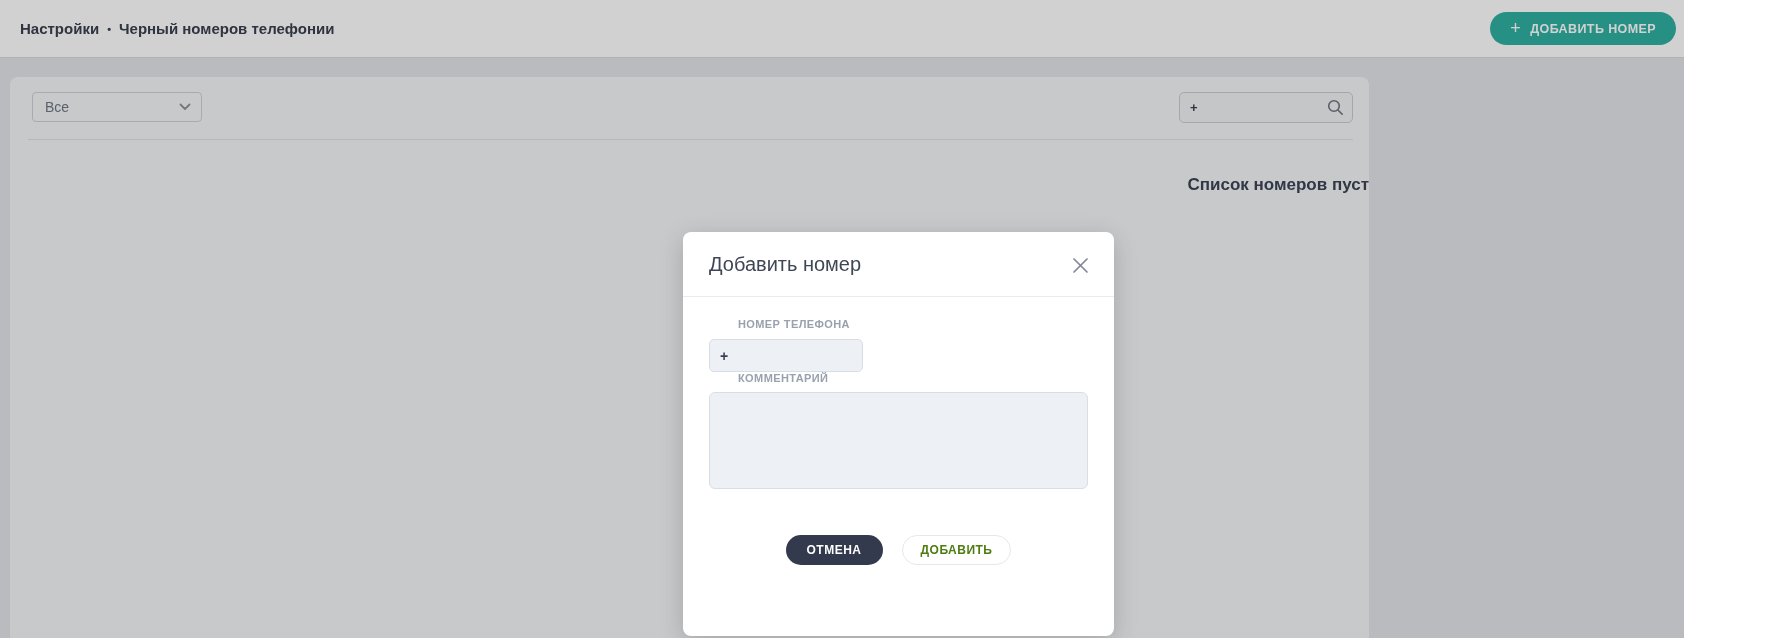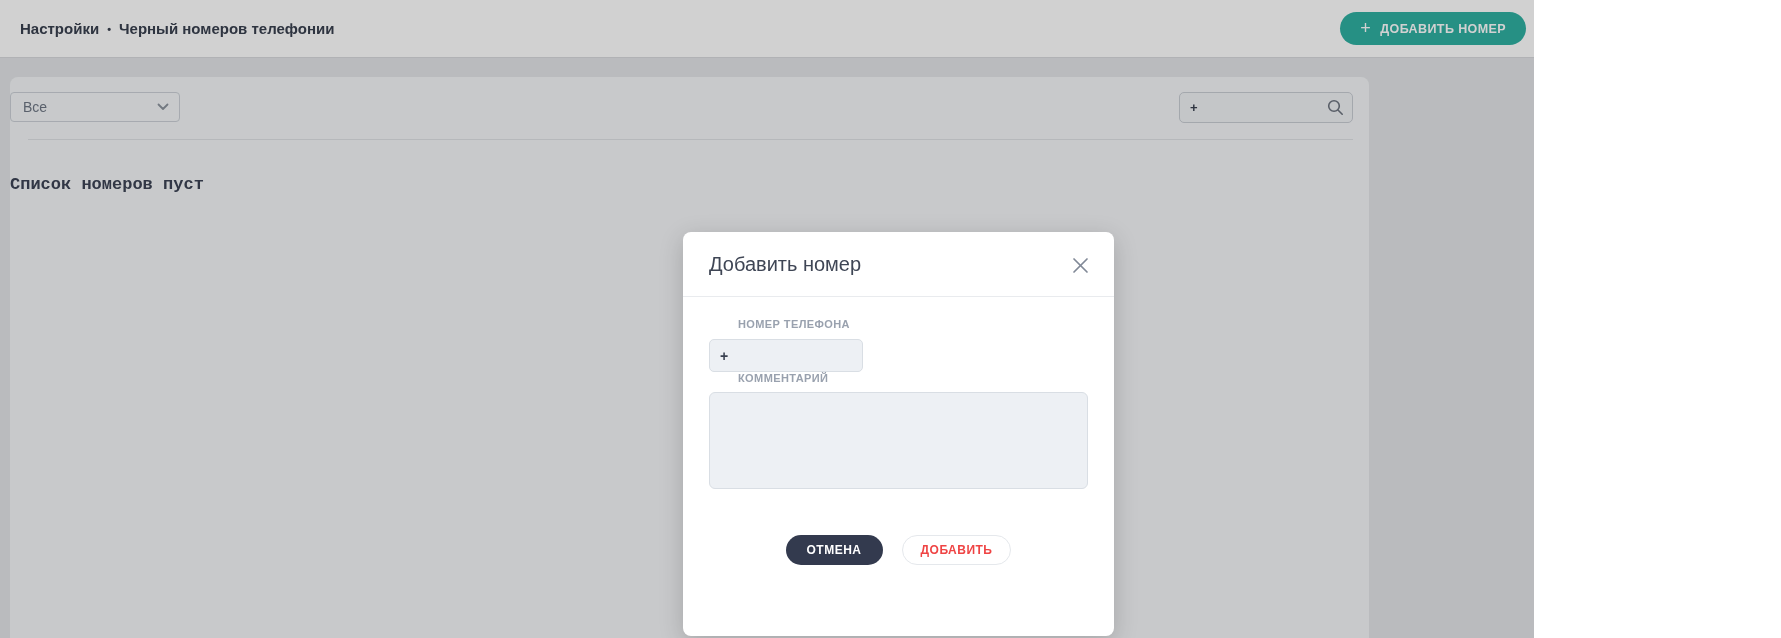--- a/index.html
+++ b/index.html
@@ -10,48 +10,48 @@
     --panel-bg:#f4f6f8;
     --text-dark:#39404f;
     --label-grey:#99a1ae;
     --field-bg:#edf0f4;
     --field-border:#d9dee4;
     --overlay:rgba(0,0,0,0.18);
   }
   *{margin:0;padding:0;box-sizing:border-box;}
   html,body{background:#fff;}
   body{font-family:"Liberation Sans","DejaVu Sans",sans-serif;}
-  .screen{position:relative;width:1534px;height:638px;overflow:hidden;background:var(--outer-bg);}
+  .screen{position:relative;width:1684px;height:638px;overflow:hidden;background:var(--outer-bg);}
 
   
   .top-bar{position:absolute;left:0;top:0;width:100%;height:58px;background:var(--header-bg);
     border-bottom:1px solid #d8dadd;display:flex;align-items:center;justify-content:space-between;
     padding:0 8px 0 20px;z-index:1;}
   .breadcrumb{display:flex;align-items:center;gap:8px;font-size:15px;font-weight:700;color:var(--text-dark);}
   .breadcrumb .dot{font-size:11px;line-height:1;position:relative;top:1px;}
   .add-btn{display:flex;align-items:center;gap:9px;height:33px;padding:0 20px;border:none;
     border-radius:17px;background:var(--accent);color:#fff;font-family:inherit;
     font-size:12.5px;font-weight:700;letter-spacing:.4px;cursor:pointer;}
   .add-btn .plus{font-size:18px;font-weight:400;line-height:1;position:relative;top:-1px;}
 
   
   .page-bg{position:absolute;left:0;top:58px;right:0;bottom:0;background:var(--outer-bg);}
   .panel{position:absolute;left:10px;top:19px;width:1359px;height:600px;background:var(--panel-bg);
     border-radius:8px 8px 0 0;}
-  .select{position:absolute;left:0;top:15px;width:170px;height:30px;border:1px solid #ccd0d7;
+  .select{position:absolute;left:22px;top:15px;width:170px;height:30px;border:1px solid #ccd0d7;
     border-radius:4px;display:flex;align-items:center;justify-content:space-between;
     padding:0 10px 0 12px;color:#6e7684;font-size:14px;cursor:pointer;background:transparent;gap:31px;}
   .select .chev{display:flex;color:#8d939e;}
   .search{position:absolute;right:16px;top:15px;width:174px;height:31px;}
   .search input{width:100%;height:100%;border:1px solid #c9cdd4;border-radius:5px;background:#f0f2f5;
     padding:0 32px 0 10px;font-family:inherit;font-size:13px;font-weight:700;color:#3a4150;outline:none;}
   .search .mag{position:absolute;right:8px;top:6px;color:#6d747f;}
   .toolbar-divider{position:absolute;left:18px;right:16px;top:62px;height:1px;background:#dfe1e5;}
-  .empty-msg{position:absolute;left:0;right:0;top:98px;text-align:left;font-size:17px;
-    font-weight:600;color:#3d4456;font-family:Liberation Mono, monospace;}
+  .empty-msg{position:absolute;left:0;right:0;top:98px;text-align:right;font-size:17px;
+    font-weight:600;color:#3d4456;}
 
   
   .overlay{position:absolute;inset:0;background:var(--overlay);z-index:50;}
   .modal{position:absolute;left:683px;top:232px;width:431px;height:404px;background:#fff;
     border-radius:8px;z-index:100;box-shadow:0 6px 24px rgba(0,0,0,.18);}
   .modal-header{position:relative;height:65px;display:flex;align-items:center;padding:0 60px 0 26px;
     border-bottom:1px solid #e9ebee;}
   .modal-title{font-size:20px;font-weight:500;color:#3f4655;}
   .close-btn{position:absolute;right:22px;top:21px;width:24px;height:24px;border:none;background:none;
     color:#818997;cursor:pointer;display:flex;align-items:center;justify-content:center;padding:0;}
@@ -61,21 +61,21 @@
     border:1px solid var(--field-border);border-radius:5px;padding:0 10px;font-family:inherit;
     font-size:14px;font-weight:700;color:#3a4150;outline:none;}
   .comment-label{}
   .comment-area{display:block;margin-top:8px;width:379px;height:97px;background:var(--field-bg);
     border:1px solid var(--field-border);border-radius:6px;resize:none;padding:8px 10px;
     font-family:inherit;font-size:14px;color:#3a4150;outline:none;}
   .actions{margin-top:46px;display:flex;justify-content:center;gap:19px;}
   .actions button{height:30px;border-radius:15px;font-family:inherit;font-size:12px;font-weight:700;
     letter-spacing:.5px;cursor:pointer;}
   .btn-cancel{padding:0 21px;background:var(--dark-btn);border:none;color:#fff;}
-  .btn-submit{padding:0 18px;background:#fff;border:1px solid #e5e8ec;color:#ef4444;cursor:default;}
+  .btn-submit{padding:0 18px;background:#fff;border:1px solid #e5e8ec;color:#4d7c0f;cursor:default;}
 </style>
 </head>
 <body>
 
 <div class="screen">
 
   <header class="top-bar">
     <div class="breadcrumb">
       <span>Настройки</span>
       <span class="dot">•</span>

